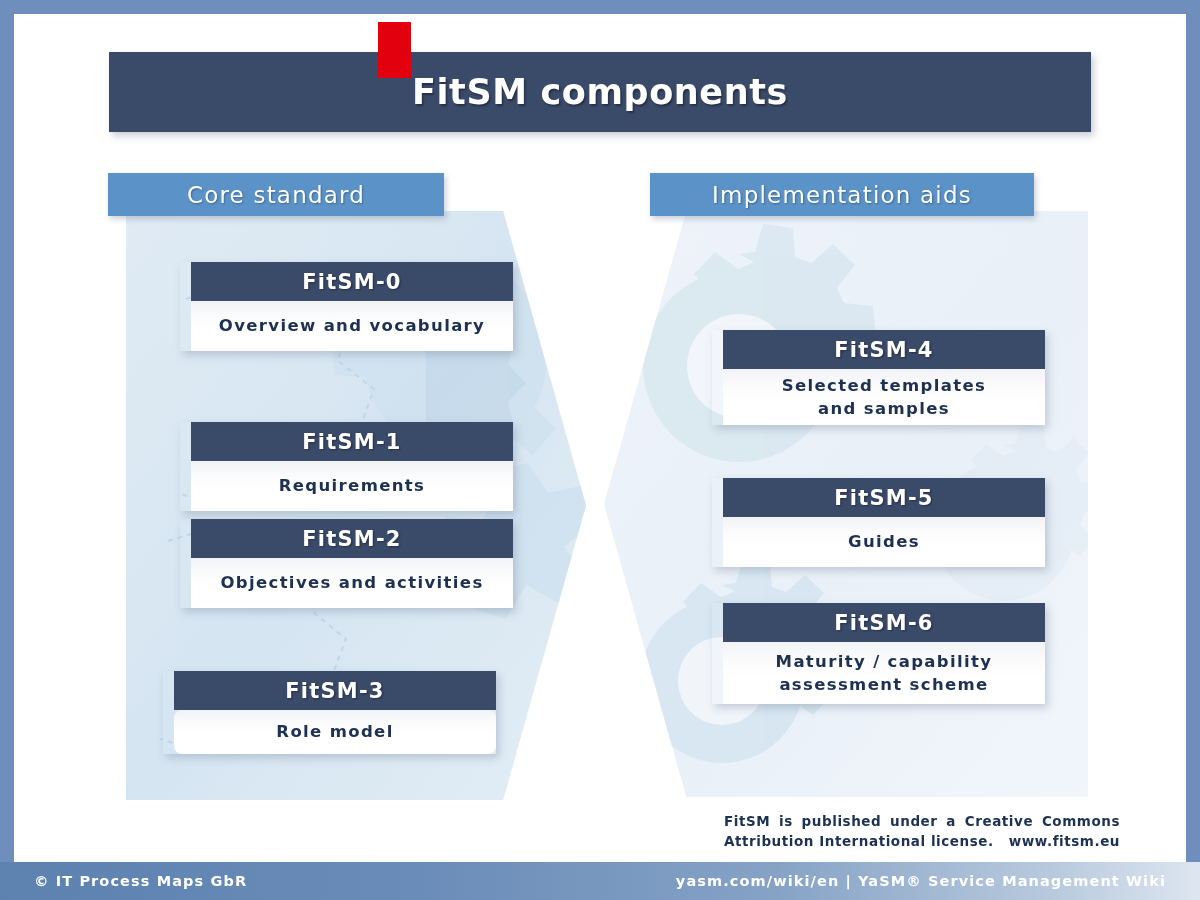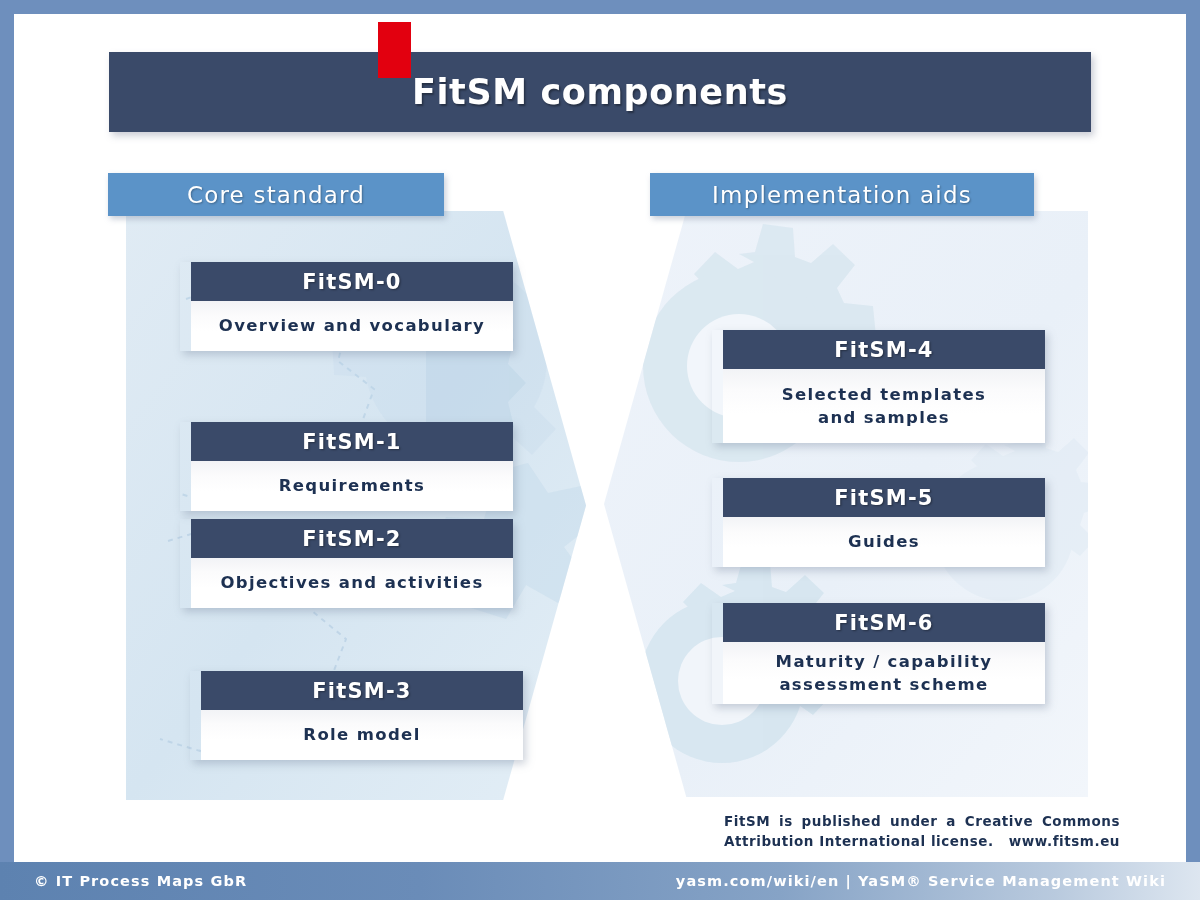--- a/index.html
+++ b/index.html
@@ -191,26 +191,26 @@
     padding: 0 8px;
   }
 
   
   #card-0 { left: 180px; top: 262px; width: 322px; }
   #card-0 .card-body { height: 50px; }
   #card-1 { left: 180px; top: 422px; width: 322px; }
   #card-1 .card-body { height: 50px; }
   #card-2 { left: 180px; top: 519px; width: 322px; }
   #card-2 .card-body { height: 50px; }
-  #card-3 { left: 190px; top: 671px; width: 322px; }
-  #card-3 .card-body { height: 50px; }
+  #card-3 { left: 163px; top: 671px; width: 322px; }
+  #card-3 .card-body { height: 44px; border-radius: 8px; }
 
   
   #card-4 { left: 712px; top: 330px; width: 322px; }
-  #card-4 .card-body { height: 74px; }
+  #card-4 .card-body { height: 56px; }
   #card-5 { left: 712px; top: 478px; width: 322px; }
   #card-5 .card-body { height: 50px; }
   #card-6 { left: 712px; top: 603px; width: 322px; }
   #card-6 .card-body { height: 62px; }
 
   
   .license {
     position: absolute;
     left: 724px;
     top: 812px;

